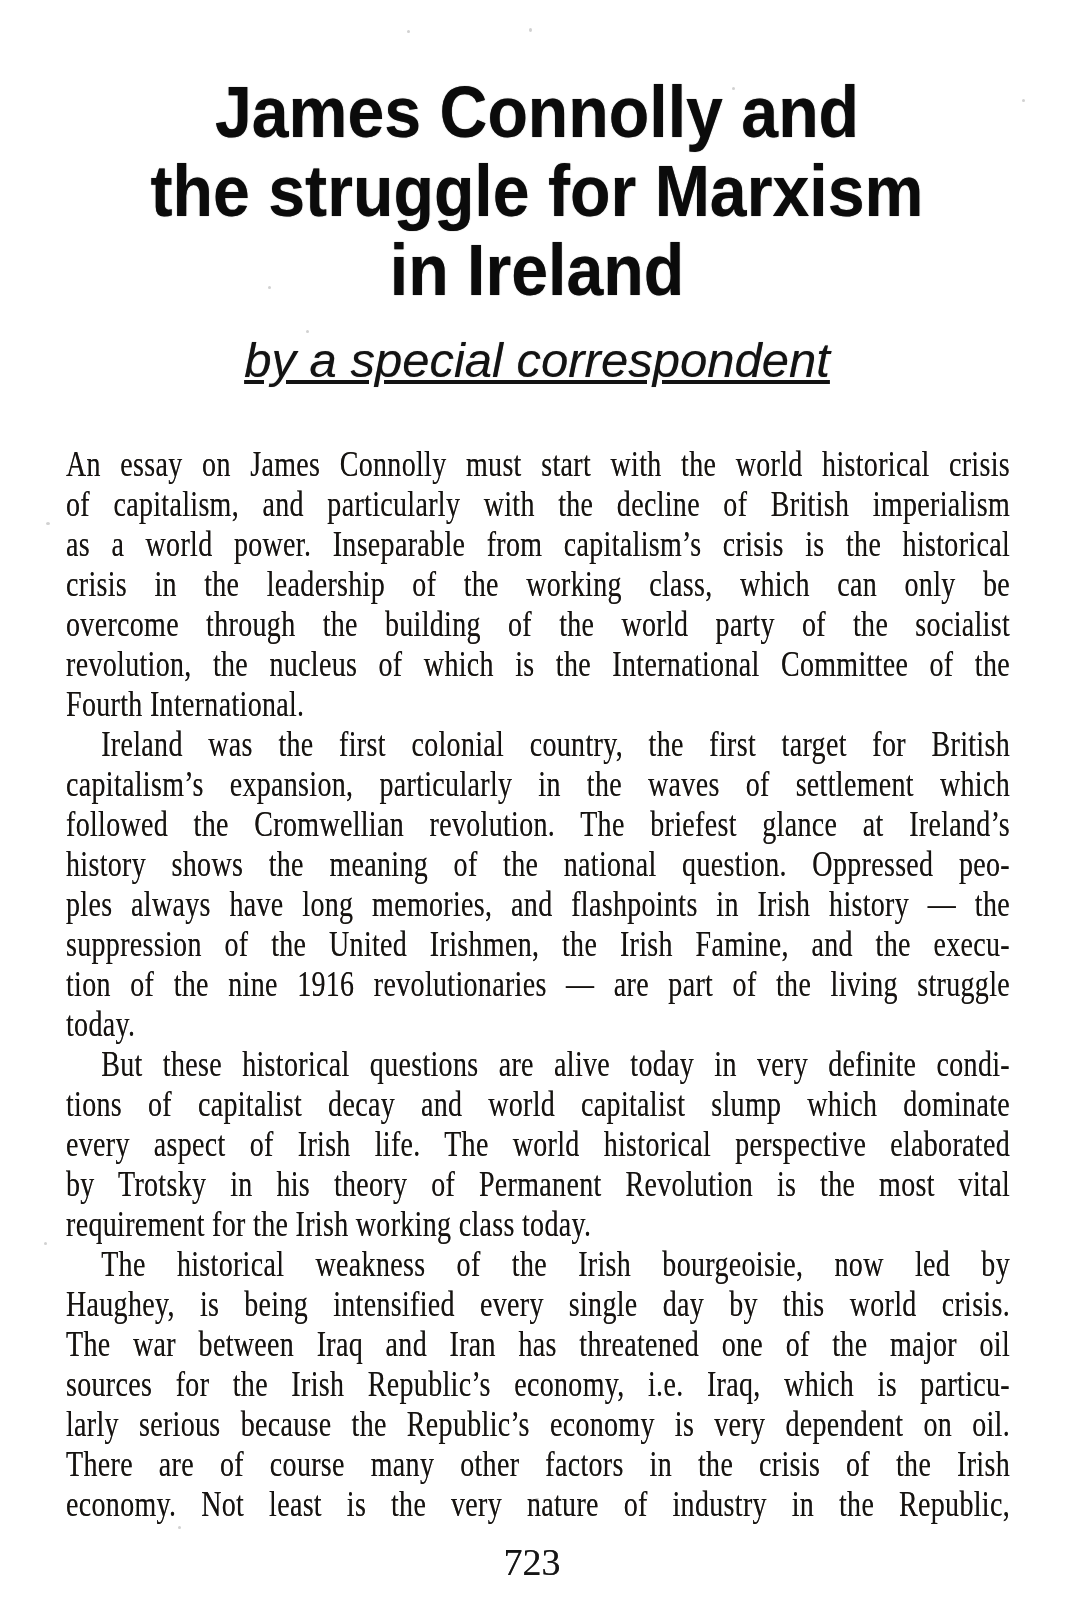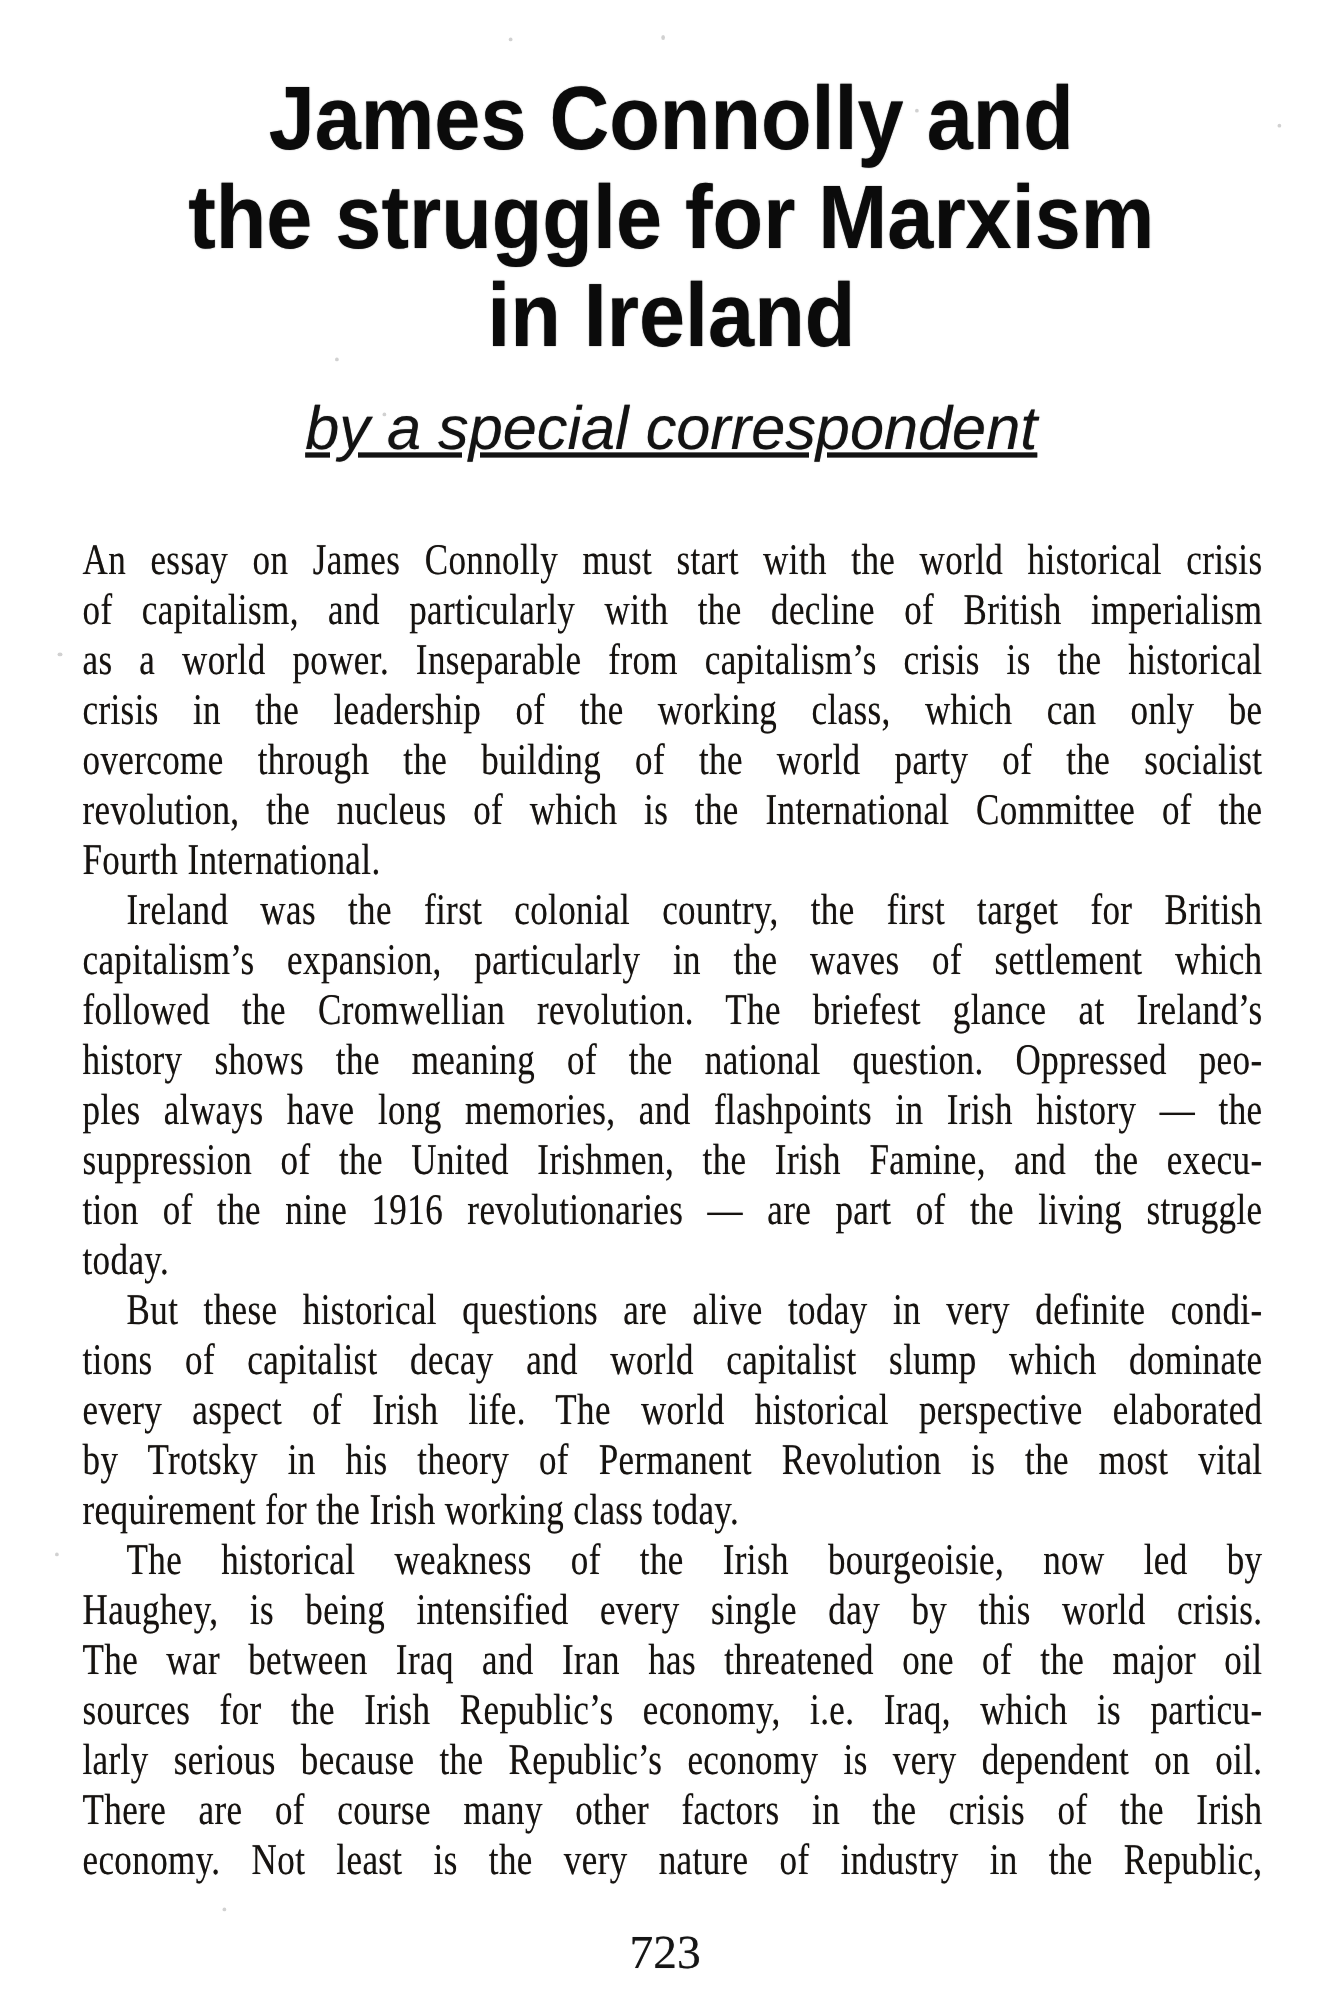--- a/index.html
+++ b/index.html
@@ -12,20 +12,21 @@
     width: 1074px;
     height: 1600px;
     background: #ffffff;
     overflow: hidden;
     color: #141210;
   }
   
   .masthead {
     padding-top: 56px;
     text-align: center;
+    margin-top: 17px;
   }
   .title-block {
     font-family: "Liberation Sans", sans-serif;
     font-weight: bold;
     font-size: 72px;
     line-height: 79px;
     color: #0b0b0b;
     transform: scaleX(0.92);
     transform-origin: 50% 0;
     text-shadow: 0 0 1px rgba(0,0,0,0.65);

